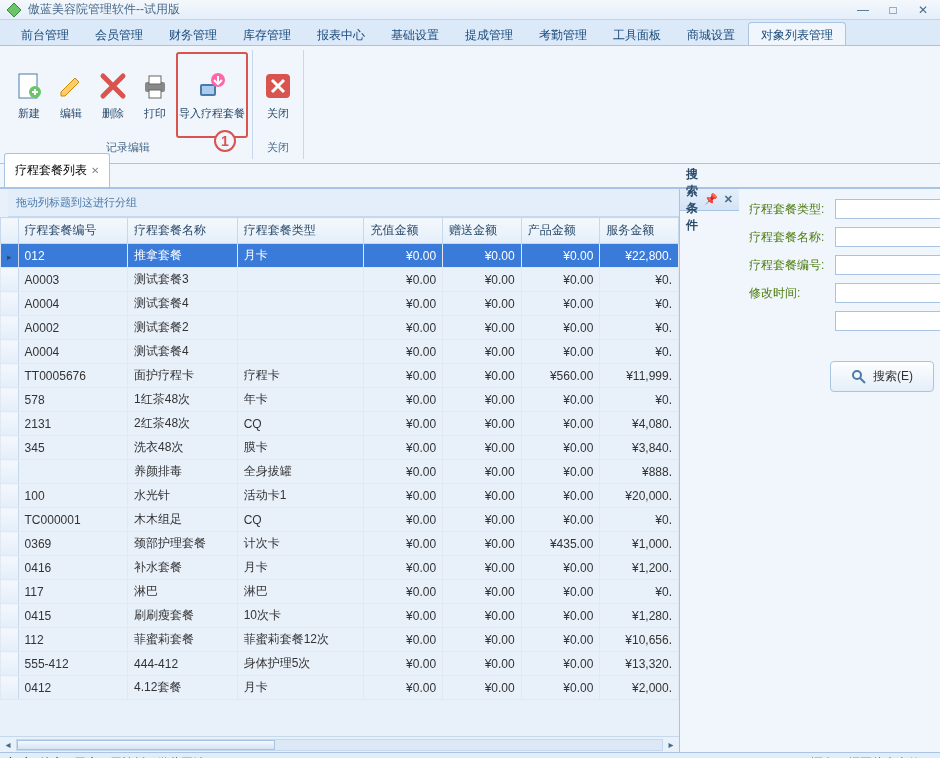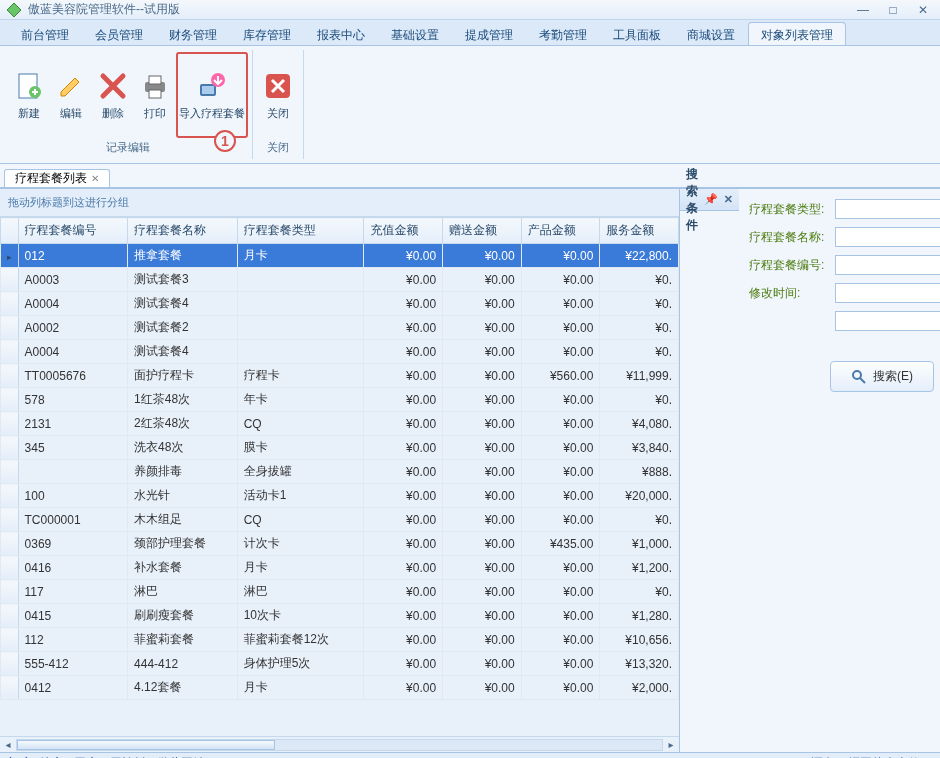--- a/index.html
+++ b/index.html
@@ -19,26 +19,26 @@
 .ribgroup { border-right: 1px solid #c6d8ec; padding: 2px 4px; display: flex; flex-direction: column; }
 .ribgroup .btns { display: flex; flex: 1; }
 .ribgroup .grplabel { text-align: center; font-size: 11px; color: #4a6a8a; padding: 2px 0; }
 .ribbtn { width: 42px; display: flex; flex-direction: column; align-items: center; justify-content: center; padding: 4px 2px; cursor: pointer; border-radius: 3px; border: 1px solid transparent; }
 .ribbtn.highlight { border: 2px solid #d9534f; width: 72px; }
 .ribbtn .ricon { width: 32px; height: 32px; display: flex; align-items: center; justify-content: center; }
 .ribbtn .rlabel { font-size: 11px; color: #2a4a6a; margin-top: 4px; white-space: nowrap; }
 .annotation { position: absolute; left: 214px; top: 130px; width: 22px; height: 22px; border: 2px solid #d9534f; border-radius: 50%; display: flex; align-items: center; justify-content: center; color: #d9534f; font-weight: bold; font-size: 14px; background: #f0f6fc; }
 
 .subtab { height: 24px; border-bottom: 1px solid #a8c4e4; display: flex; align-items: flex-end; padding-left: 4px; background: #f0f6fc; }
-.subtab .st { font-size: 12px; padding: 0 10px; border: 1px solid #a8c4e4; border-bottom: none; background: #fff; border-top-left-radius: 3px; border-top-right-radius: 3px; display: flex; align-items: center; gap: 4px; }
+.subtab .st { font-size: 12px; padding: 8px 10px; border: 1px solid #a8c4e4; border-bottom: none; background: #fff; border-top-left-radius: 3px; border-top-right-radius: 3px; display: flex; align-items: center; gap: 4px; }
 .subtab .st .x { color: #888; font-size: 10px; cursor: pointer; }
 
 .content { display: flex; height: calc(758px - 28px - 26px - 94px - 24px - 22px); border-top: 1px solid #a8c4e4; }
 .gridpane { flex: 1; display: flex; flex-direction: column; border-right: 1px solid #a8c4e4; overflow: hidden; }
-.grouphint { font-size: 11px; color: #4a7aaa; padding: 6px 8px; background: #e4eefa; border-bottom: 1px solid #c6d8ec; }
+.grouphint { font-size: 11px; color: #4a7aaa; padding: 6px 8px; background: #e4eefa; border-bottom: 1px solid #c6d8ec; margin-left: 8px; }
 .gridwrap { flex: 1; overflow: auto; position: relative; }
 table.grid { border-collapse: collapse; width: 100%; font-size: 12px; }
 table.grid th { background: linear-gradient(#f4f8fc, #e4eefa); border: 1px solid #c6d8ec; padding: 4px 6px; text-align: left; color: #2a4a6a; font-weight: normal; position: sticky; top: 0; white-space: nowrap; }
 table.grid td { border: 1px solid #e0e8f2; padding: 3px 6px; color: #333; white-space: nowrap; }
 table.grid td.num { text-align: right; }
 table.grid tr.sel td { background: #3a7ad9; color: #fff; }
 table.grid td.rowhdr { width: 14px; background: linear-gradient(#f4f8fc, #e4eefa); border-right: 1px solid #c6d8ec; }
 table.grid tr.sel td.rowhdr::before { content: "▸"; color: #2a4a6a; font-size: 9px; }
 .hscroll { height: 16px; background: #e8f0fa; border-top: 1px solid #c6d8ec; display:flex; align-items:center; }
 .hscroll .arrow{ width:16px; text-align:center; font-size:10px; color:#4a6a8a; cursor:pointer;}

